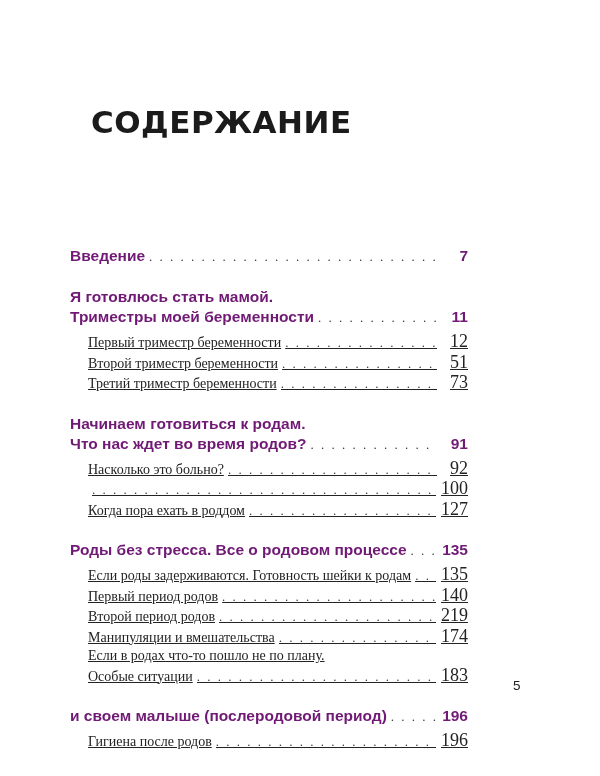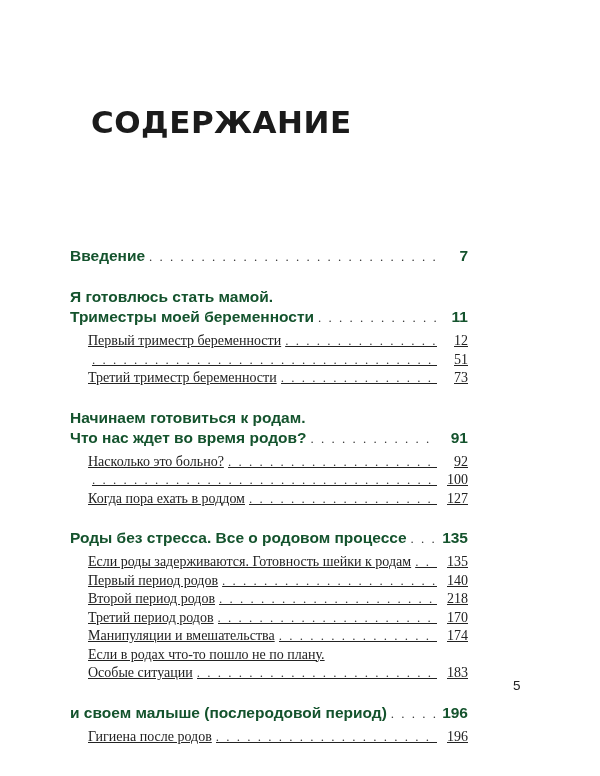--- a/index.html
+++ b/index.html
@@ -37,21 +37,21 @@
     margin-top: 20px;
   }
   .chapter:first-child {
     margin-top: 0;
   }
   .ch-line {
     font-family: "Liberation Sans", sans-serif;
     font-weight: bold;
     font-size: 15.5px;
     line-height: 20px;
-    color: #14532d;
+    color: #701a75;
     white-space: nowrap;
   }
   .subs {
     margin-top: 4px;
     padding-left: 18px;
   }
   .sub-line {
     font-family: "Liberation Serif", serif;
     font-size: 14px;
     line-height: 18.5px;
@@ -87,21 +87,21 @@
     min-width: 26px;
     text-align: right;
   }
   .chapter .ch-line .pagenum {
     font-family: "Liberation Sans", sans-serif;
     font-weight: bold;
     font-size: 15.5px;
   }
   .sub-line .pagenum {
     font-family: "Liberation Serif", serif;
-    font-size: 14px;
+    font-size: 18px;
   }
   .folio {
     position: absolute;
     left: 513px;
     top: 678px;
     font-family: "Liberation Sans", sans-serif;
     font-size: 13.5px;
     color: #222222;
   }
 </style>
@@ -128,20 +128,21 @@
         <div class="subs">
           <div class="sub">
             <div class="sub-line row">
               <span class="txt">Первый триместр беременности</span>
               <span class="leader"></span>
               <span class="pagenum">12</span>
             </div>
           </div>
           <div class="sub">
             <div class="sub-line row">
+              <span class="txt">Второй триместр беременности</span>
               <span class="leader"></span>
               <span class="pagenum">51</span>
             </div>
           </div>
           <div class="sub">
             <div class="sub-line row">
               <span class="txt">Третий триместр беременности</span>
               <span class="leader"></span>
               <span class="pagenum">73</span>
             </div>
@@ -196,28 +197,21 @@
             <div class="sub-line row">
               <span class="txt">Первый период родов</span>
               <span class="leader"></span>
               <span class="pagenum">140</span>
             </div>
           </div>
           <div class="sub">
             <div class="sub-line row">
               <span class="txt">Второй период родов</span>
               <span class="leader"></span>
-              <span class="pagenum">218</span>
-            </div>
-          </div>
-          <div class="sub">
-            <div class="sub-line row">
-              <span class="txt">Третий период родов</span>
-              <span class="leader"></span>
-              <span class="pagenum">170</span>
+              <span class="pagenum">219</span>
             </div>
           </div>
           <div class="sub">
             <div class="sub-line row">
               <span class="txt">Манипуляции и вмешательства</span>
               <span class="leader"></span>
               <span class="pagenum">174</span>
             </div>
           </div>
           <div class="sub">

